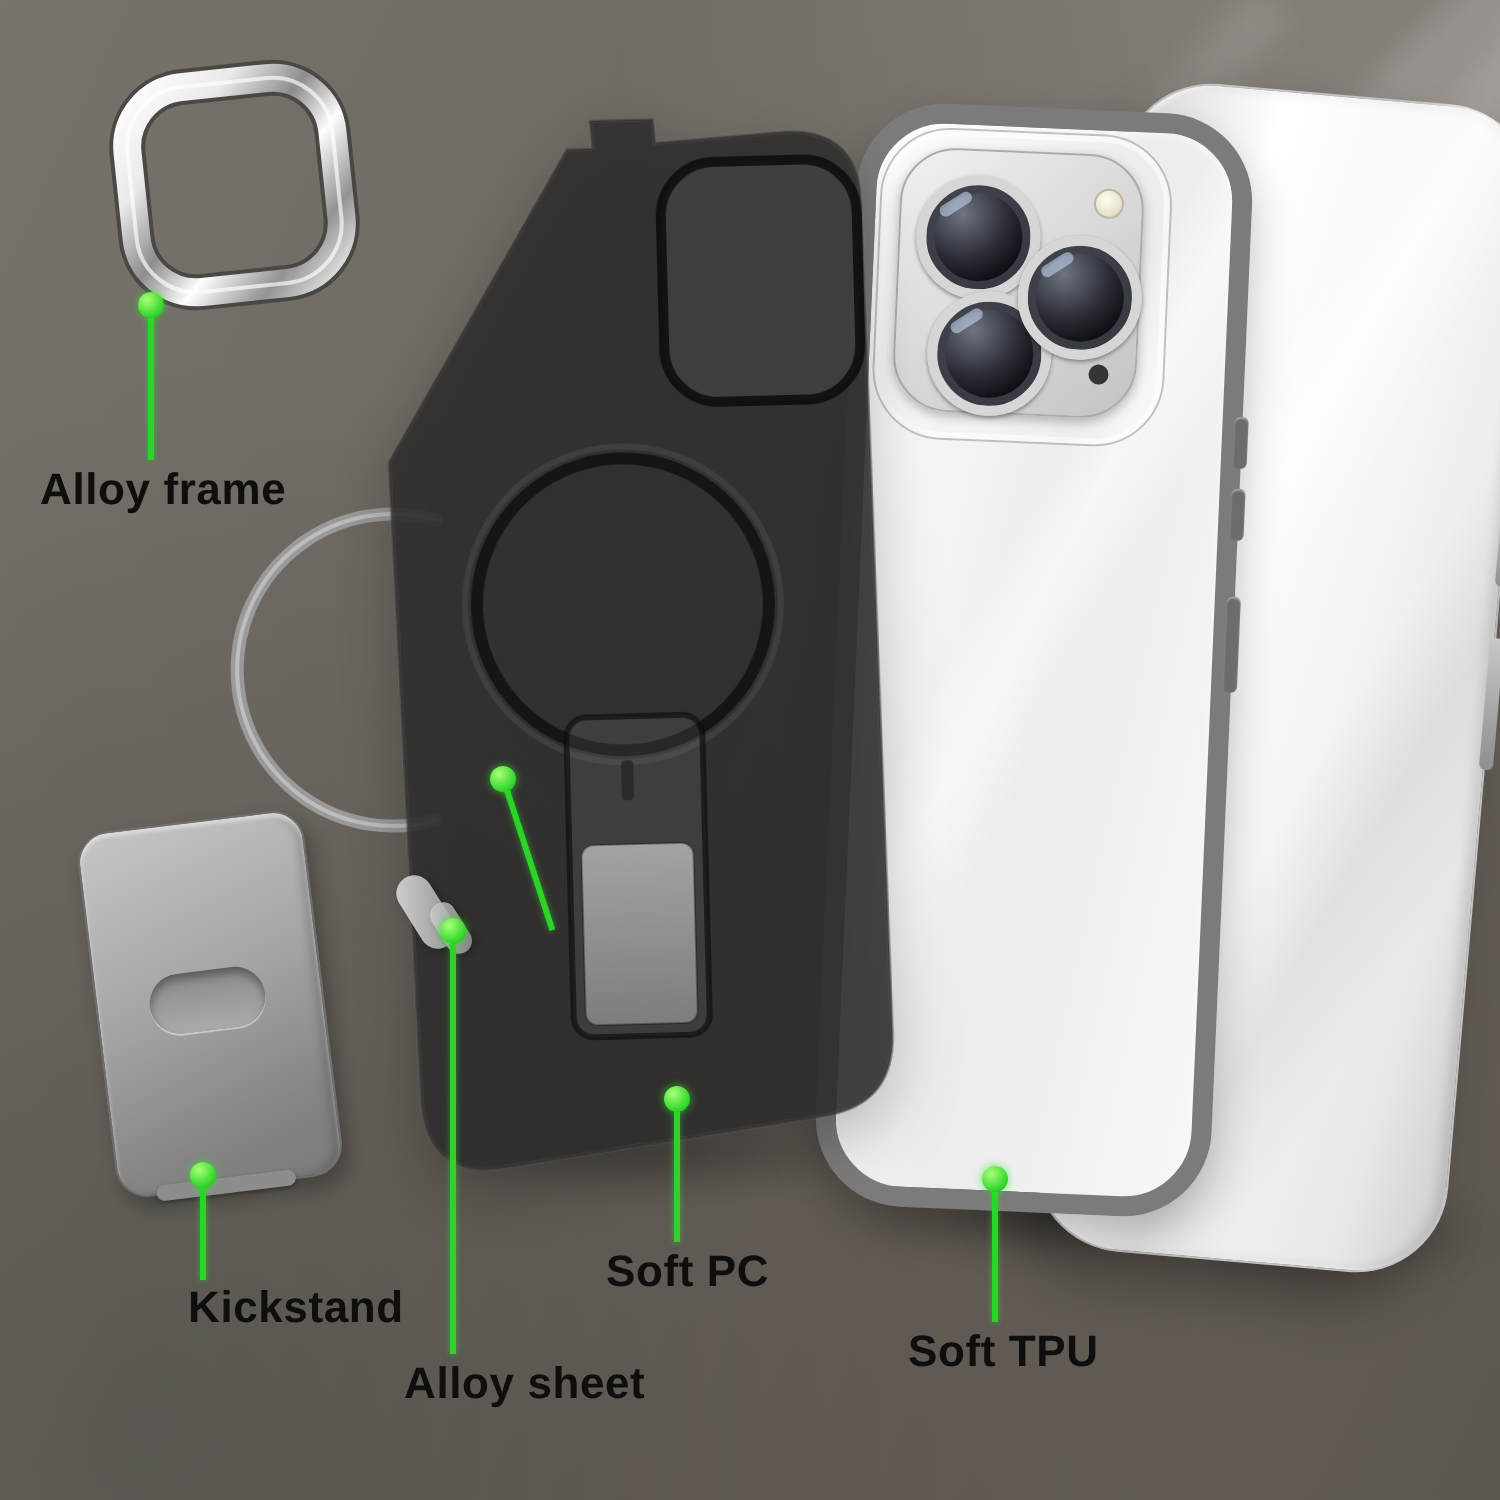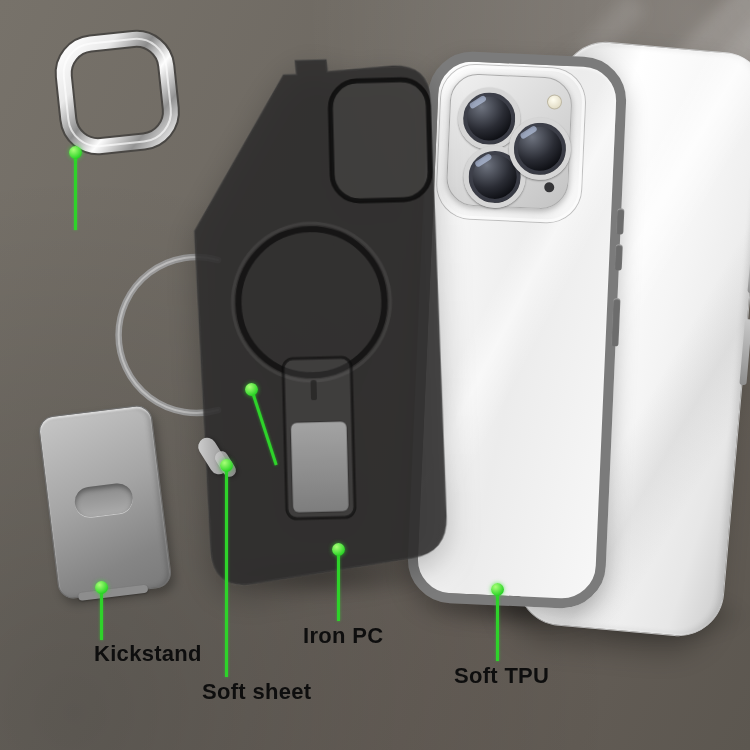--- a/index.html
+++ b/index.html
@@ -181,18 +181,19 @@
   <div class="cline" style="left:336.5px;top:553px;height:68px;"></div>
   <div class="cline" style="left:495.5px;top:593px;height:68px;"></div>
 
   <div class="dot" style="left:68.5px;top:145.5px;"></div>
   <div class="dot" style="left:94.5px;top:580.5px;"></div>
   <div class="dot" style="left:244.5px;top:382.5px;"></div>
   <div class="dot" style="left:219.5px;top:458.5px;"></div>
   <div class="dot" style="left:331.5px;top:542.5px;"></div>
   <div class="dot" style="left:490.5px;top:582.5px;"></div>
 
+  <div class="label" style="left:20px;top:232px;">Alloy frame</div>
   <div class="label" style="left:52px;top:641px;margin-left:42px;">Kickstand</div>
-  <div class="label" style="left:202px;top:679px;">Soft sheet</div>
-  <div class="label" style="left:303px;top:623px;">Iron PC</div>
+  <div class="label" style="left:202px;top:679px;">Alloy sheet</div>
+  <div class="label" style="left:303px;top:623px;">Soft PC</div>
   <div class="label" style="left:454px;top:663px;">Soft TPU</div>
 
 </div>
 
 </body></html>

